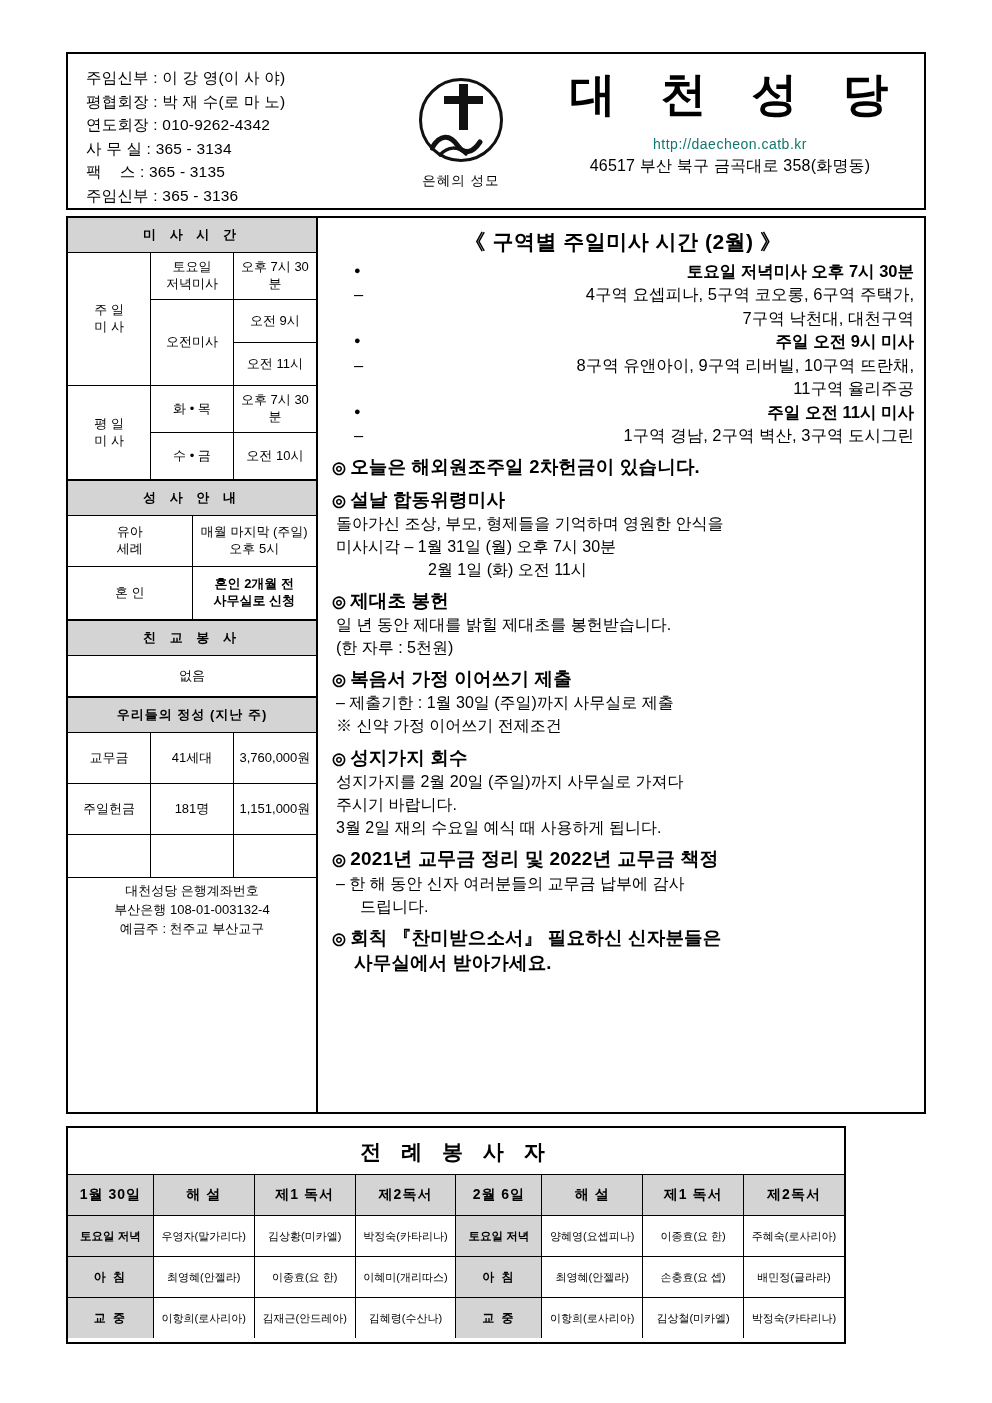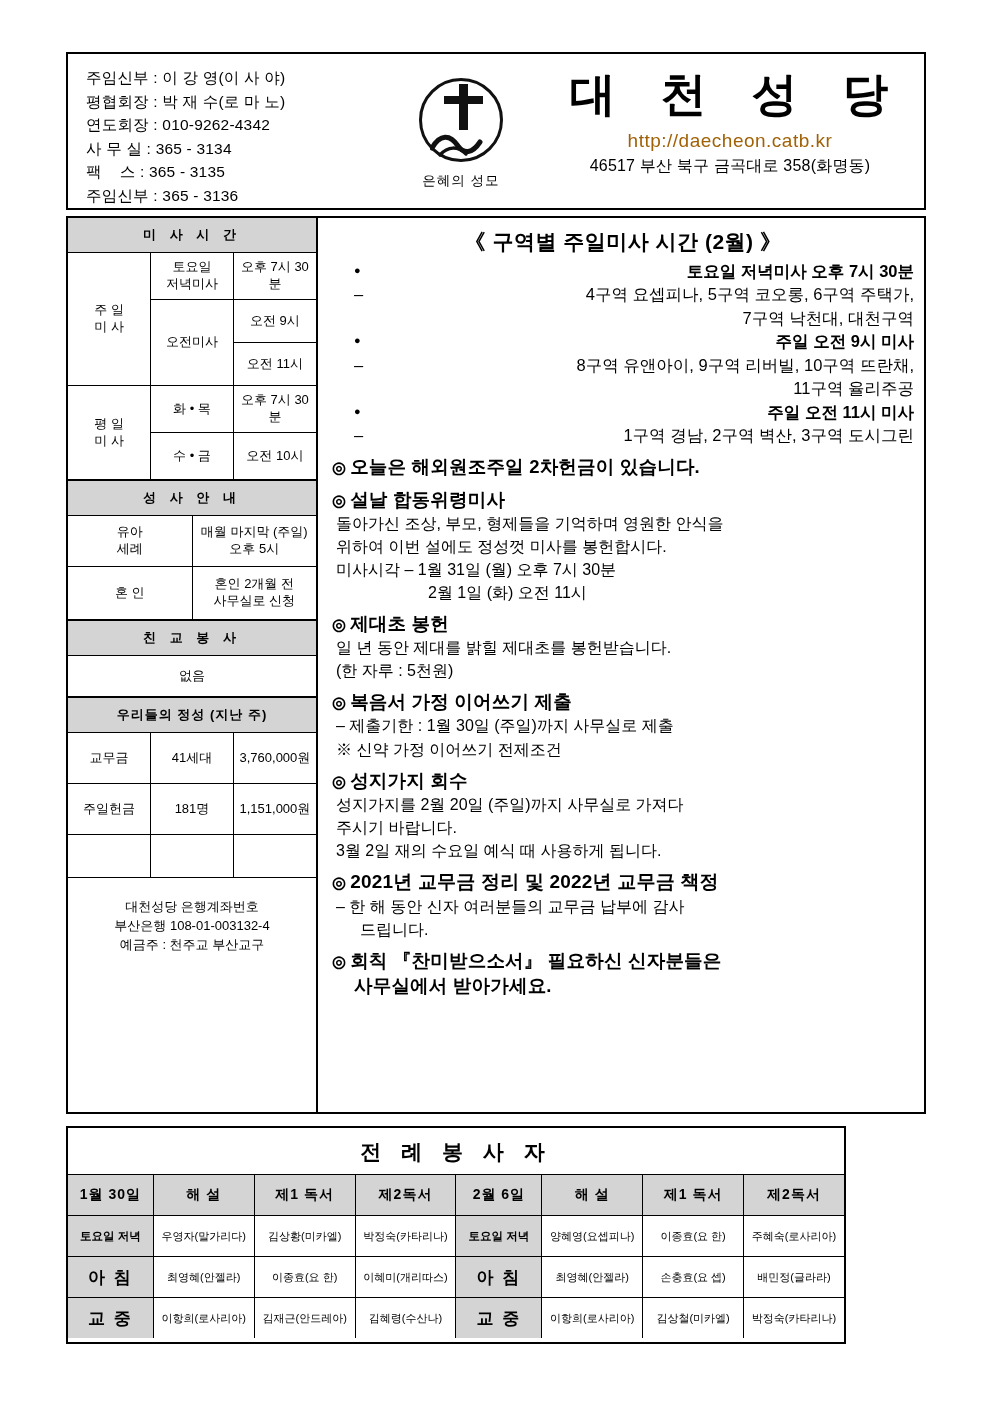--- a/index.html
+++ b/index.html
@@ -101,23 +101,23 @@
     box-sizing: border-box;
   }
   .parish-title {
     font-size: 46px;
     font-weight: bold;
     letter-spacing: 16px;
     line-height: 1.08;
     padding-left: 14px;
   }
   .parish-url {
-    color: #a16207;
-    font-size: 19px;
-    margin-top: 10px;
+    color: #0f766e;
+    font-size: 14px;
+    margin-top: 16px;
     letter-spacing: 0.5px;
   }
   .parish-addr {
     font-size: 16px;
     margin-top: 4px;
     letter-spacing: 0.2px;
   }
 
   
   .body-box {
@@ -165,21 +165,20 @@
   }
   .noborder-left { border-left: none !important; }
   .noborder-right { border-right: none !important; }
   .noborder-top { border-top: none !important; }
   .cell-sm { font-size: 12.5px; }
   .bank {
     font-size: 13px;
     text-align: center;
     line-height: 1.45;
     padding: 4px 2px 3px;
-    margin-top: 16px;
   }
 
   
   .notice-title {
     text-align: center;
     font-size: 21px;
     font-weight: bold;
     letter-spacing: 0.5px;
     margin: 2px 0 4px;
   }
@@ -277,21 +276,21 @@
   }
   table.bt td.hd {
     background: #d4d4d4;
     font-weight: bold;
     font-size: 14px;
     letter-spacing: 1px;
   }
   table.bt td.rowhd {
     background: #d4d4d4;
     font-weight: bold;
-    font-size: 17px;
+    font-size: 12px;
     letter-spacing: 2px;
   }
   table.bt tr td:first-child { border-left: none; }
   table.bt tr td:last-child { border-right: none; }
   table.bt tr:last-child td { border-bottom: none; }
 </style>
 </head>
 <body>
 
 <div class="page">
@@ -368,21 +367,21 @@
           <td class="sect-head noborder-left noborder-right" colspan="2">성  사  안  내</td>
         </tr>
         <tr>
           <td style="width:62px; height:46px; white-space:pre-line;" class="noborder-left">유아
 세례</td>
           <td class="noborder-right" style="white-space:pre-line;margin-left:33px;">매월 마지막 (주일)
 오후 5시</td>
         </tr>
         <tr>
           <td style="height:48px;" class="noborder-left">혼 인</td>
-          <td class="noborder-right" style="white-space:pre-line;">혼인 2개월 전
+          <td class="noborder-right" style="white-space:pre-line;font-weight:bold;">혼인 2개월 전
 사무실로 신청</td>
         </tr>
       </tbody>
         </table>
 
       <table class="lt">
         <tbody>
             <tr>
           <td class="sect-head noborder-left noborder-right">친 교 봉 사</td>
         </tr>
@@ -437,21 +436,20 @@
         <li class="dash">1구역 경남, 2구역 벽산, 3구역 도시그린</li>
       </ul>
 
       <div class="item">
         <h3><span class="circ">◎</span><span>오늘은 해외원조주일 2차헌금이 있습니다.</span></h3>
       </div>
 
       <div class="item">
         <h3><span class="circ">◎</span><span>설날 합동위령미사</span></h3>
         <p class="ind">돌아가신 조상, 부모, 형제들을 기억하며 영원한 안식을</p>
-        <p class="ind">위하여 이번 설에도 정성껏 미사를 봉헌합시다.</p>
         <p class="ind">미사시각 –   1월 31일 (월) 오후 7시 30분</p>
         <p class="ind2">2월  1일 (화) 오전 11시</p>
       </div>
 
       <div class="item">
         <h3><span class="circ">◎</span><span>제대초 봉헌</span></h3>
         <p class="ind">일 년 동안 제대를 밝힐 제대초를 봉헌받습니다.</p>
         <p class="ind">(한 자루 : 5천원)</p>
       </div>
 

